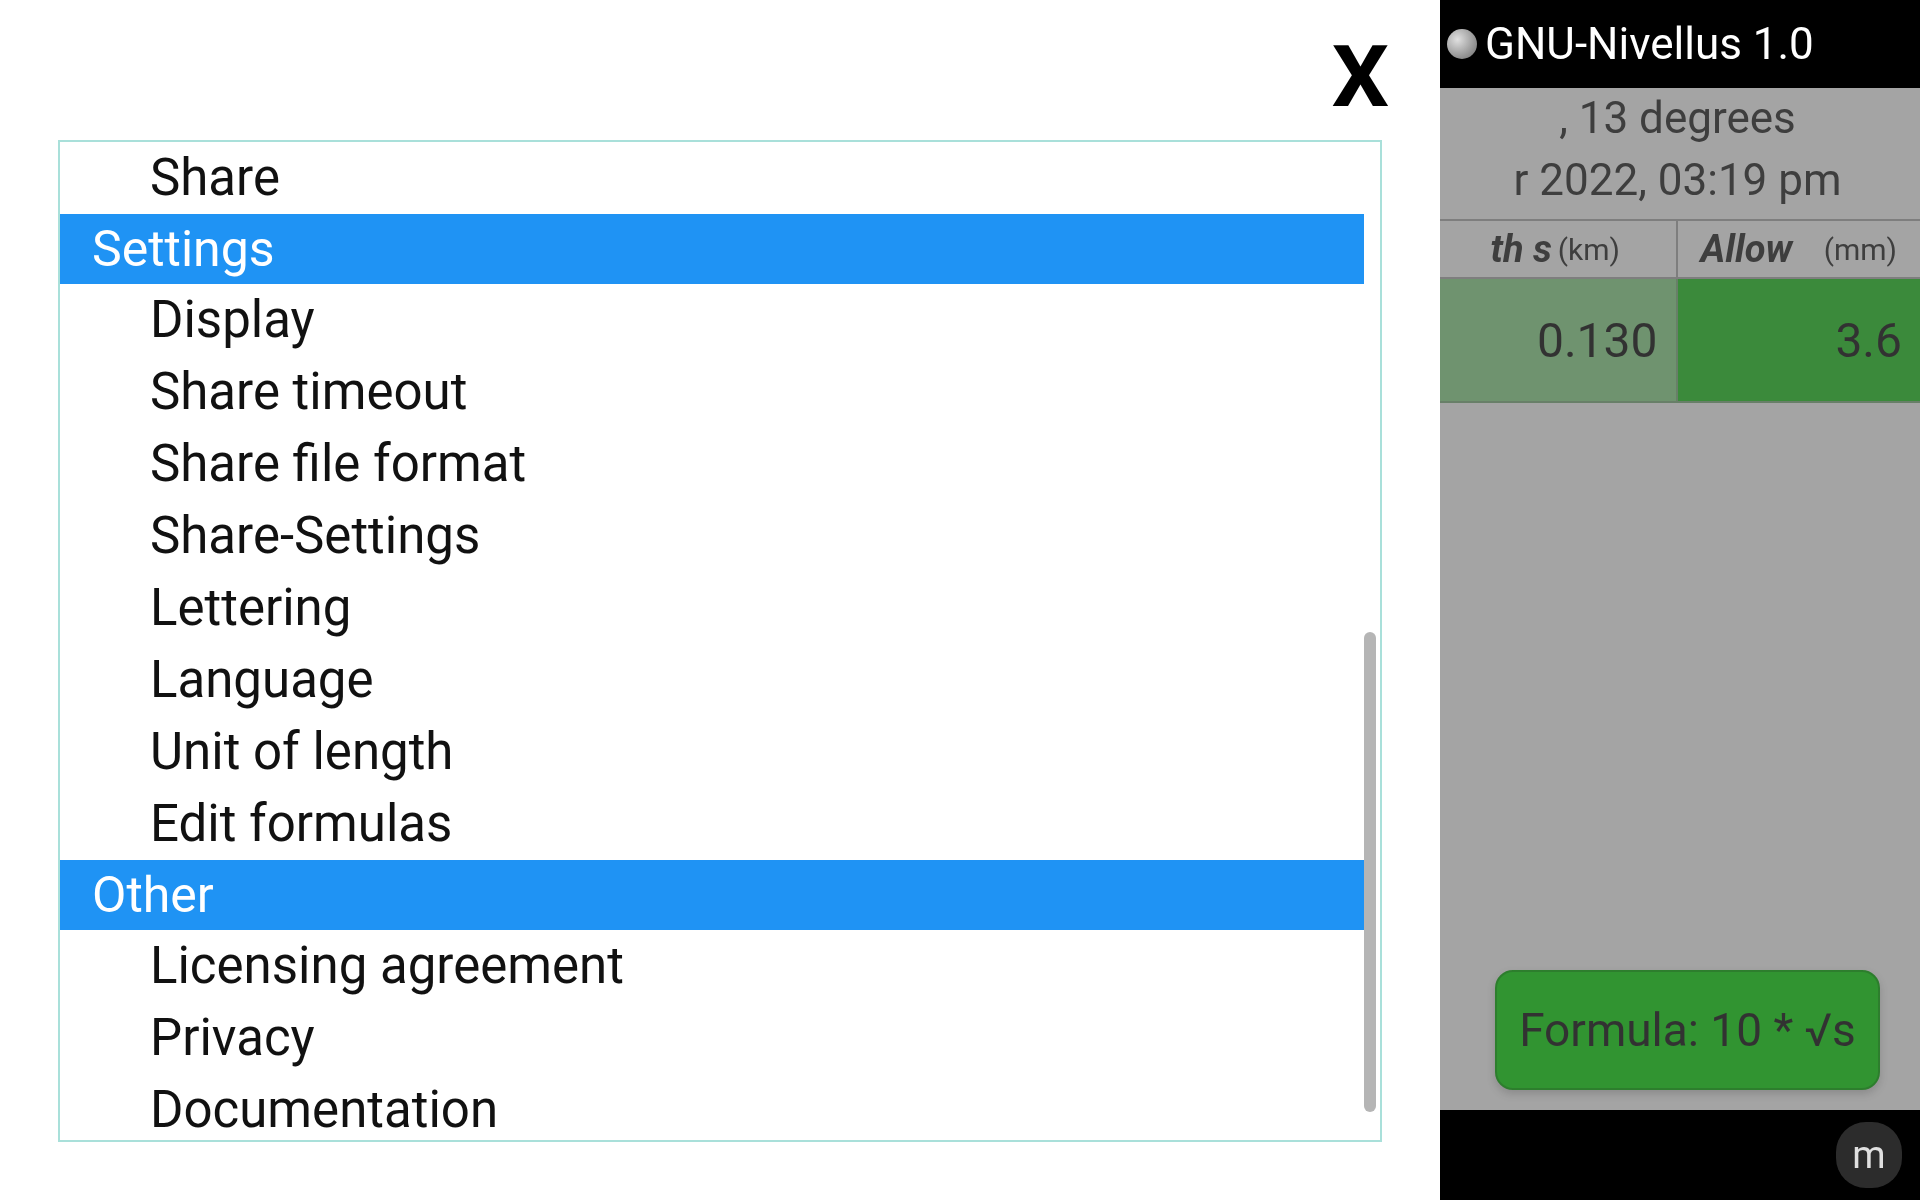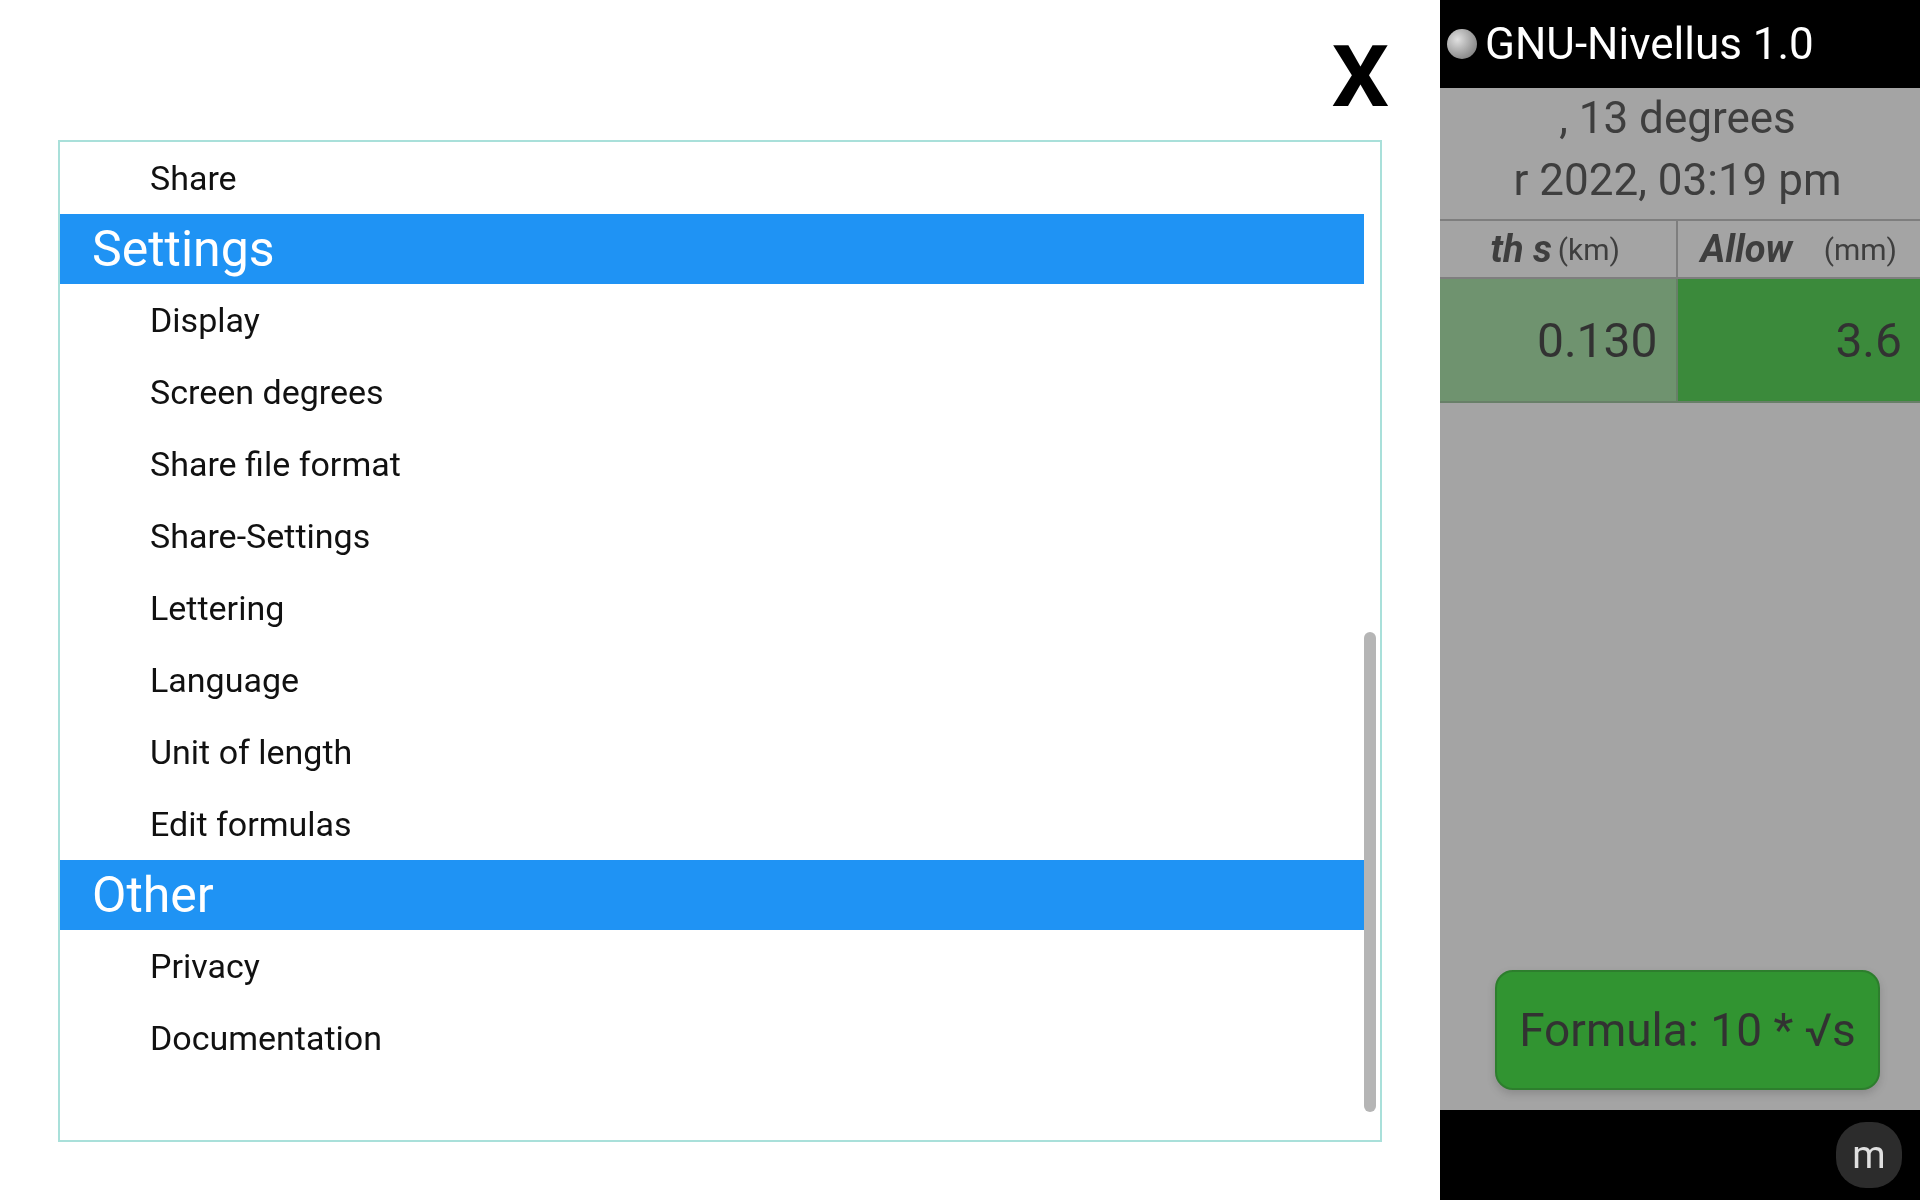--- a/index.html
+++ b/index.html
@@ -167,21 +167,21 @@
     right: 58px;
     bottom: 58px;
     border: 2px solid #a9e0da;
     overflow: hidden;
   }
   .menu-list {
     height: 100%;
     overflow-y: auto;
   }
   .menu-item {
-    font-size: 34px;
+    font-size: 51px;
     line-height: 72px;
     padding: 0 4px 0 90px;
     color: #111;
     cursor: pointer;
     white-space: nowrap;
   }
   .menu-header {
     background: #1f93f4;
     color: #ffffff;
     font-size: 50px;
@@ -236,26 +236,27 @@
   </div>
 </div>
 
 <div class="modal">
   <div class="close-x">X</div>
   <div class="menu-box">
     <div class="menu-list">
       <div class="menu-item">Share</div>
       <div class="menu-header">Settings</div>
       <div class="menu-item">Display</div>
-      <div class="menu-item">Screen degrees</div>
+      <div class="menu-item">Share timeout</div>
       <div class="menu-item">Share file format</div>
       <div class="menu-item">Share-Settings</div>
       <div class="menu-item">Lettering</div>
       <div class="menu-item">Language</div>
       <div class="menu-item">Unit of length</div>
       <div class="menu-item">Edit formulas</div>
       <div class="menu-header">Other</div>
+      <div class="menu-item">Licensing agreement</div>
       <div class="menu-item">Privacy</div>
       <div class="menu-item">Documentation</div>
     </div>
     <div class="scroll-thumb"></div>
   </div>
 </div>
 
 </body></html>

